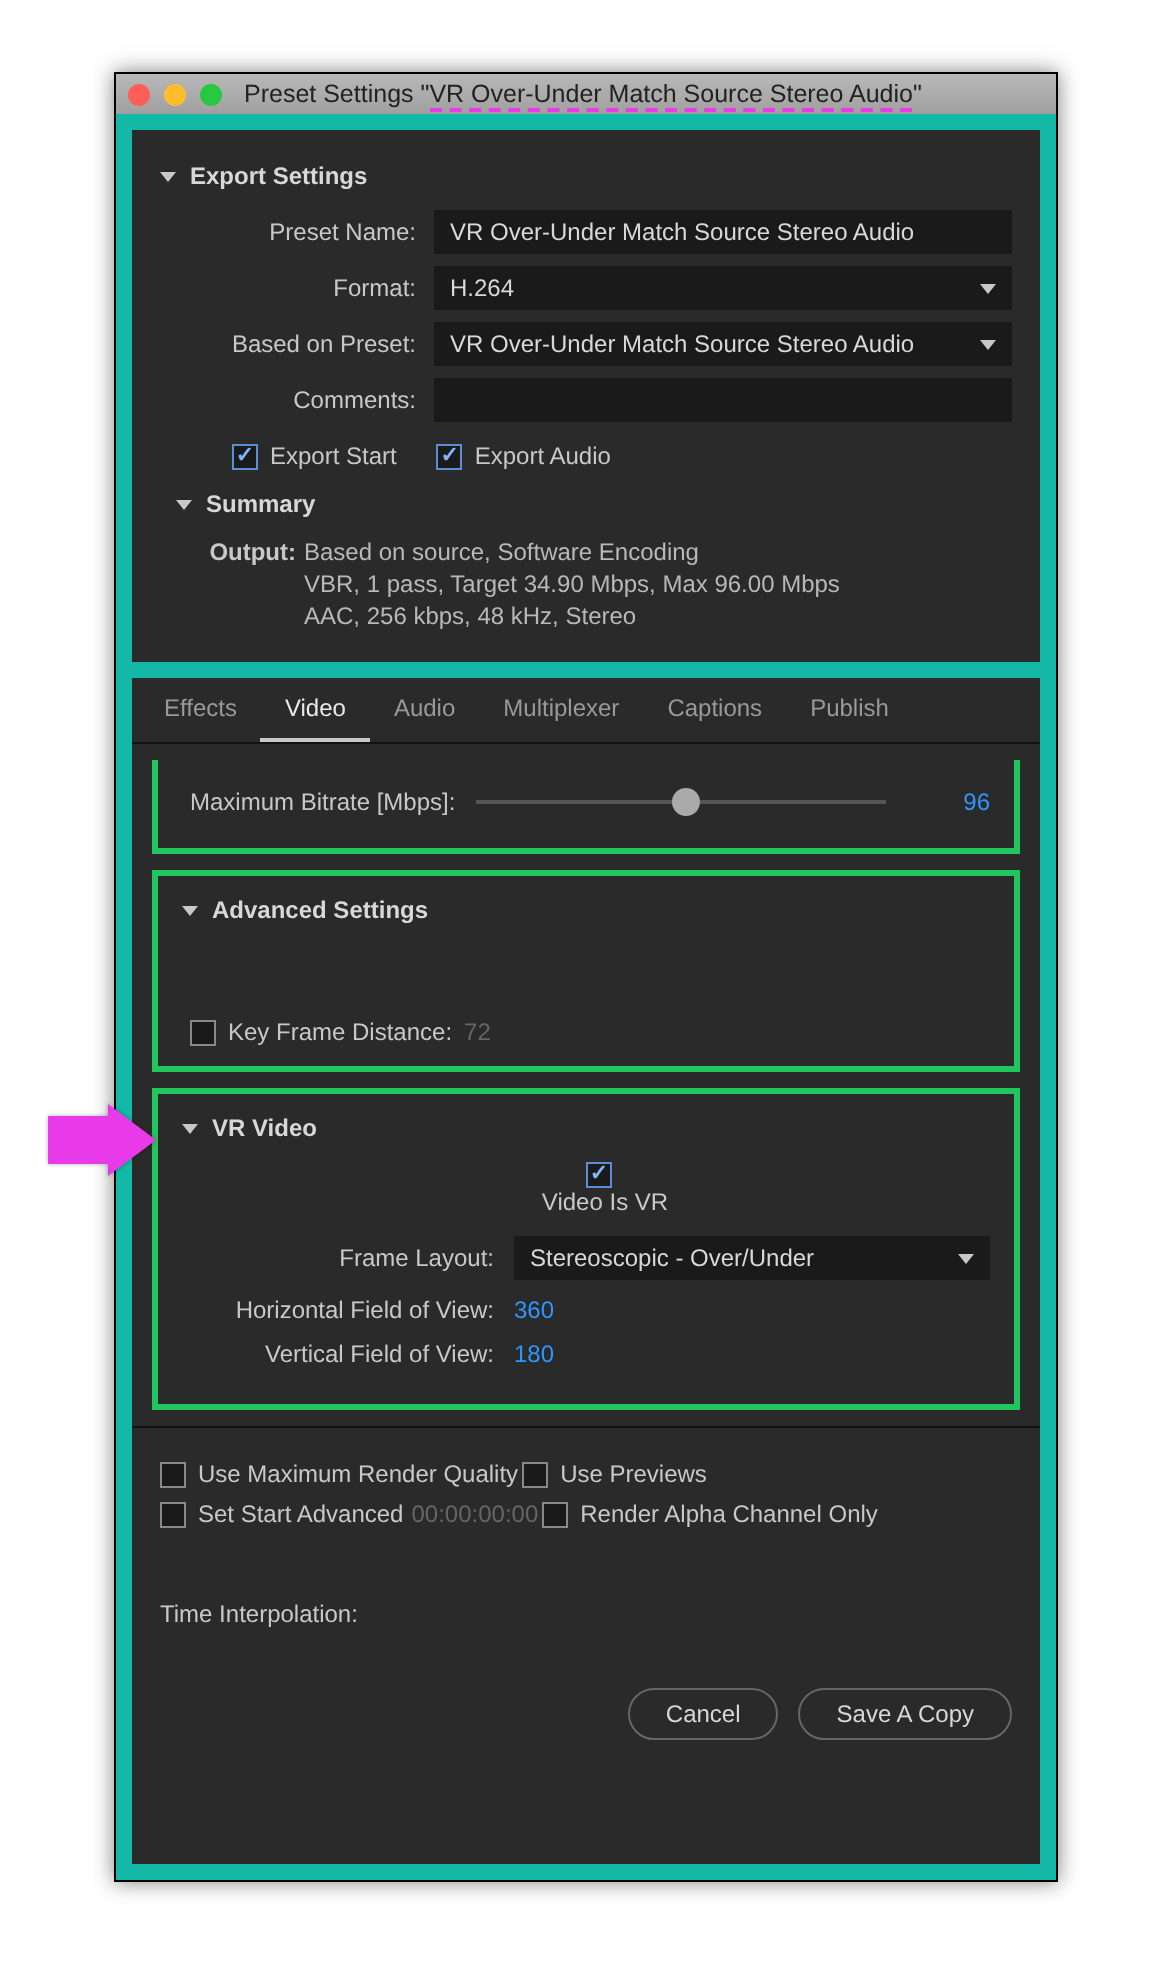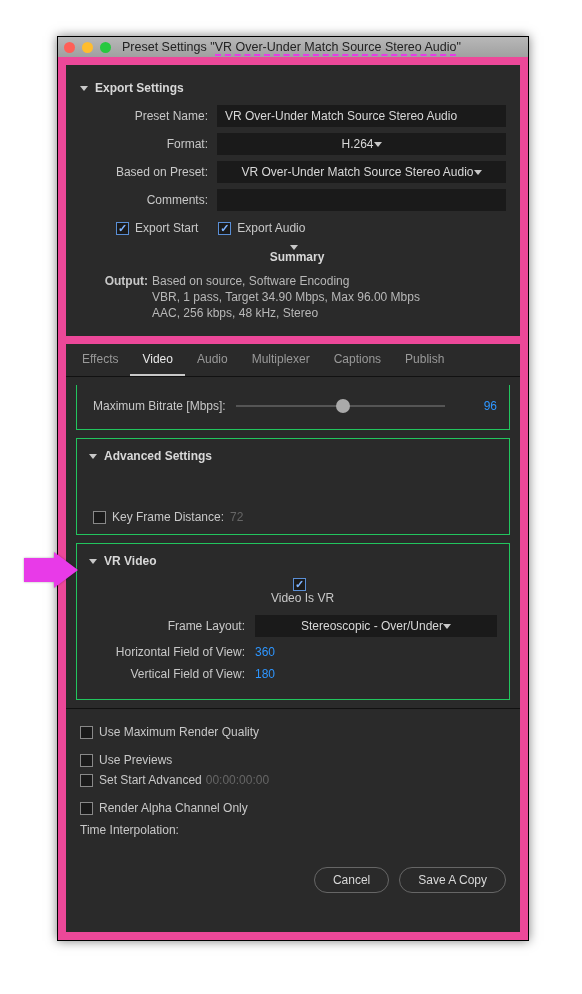--- a/index.html
+++ b/index.html
@@ -3,61 +3,61 @@
 <meta charset="utf-8">
 <style>
 * { box-sizing: border-box; margin: 0; padding: 0; font-family: -apple-system, "Helvetica Neue", Arial, sans-serif; }
 body { background: #fff; width: 582px; height: 994px; position: relative; }
 .window { position: absolute; top: 36px; left: 57px; width: 472px; height: 905px; background: #1f1f1f; border: 1px solid #000; box-shadow: 0 0 10px rgba(0,0,0,.5); display: flex; flex-direction: column; }
 .titlebar { height: 20px; background: linear-gradient(#b8b8b8,#a0a0a0); display: flex; align-items: center; padding: 0 6px; font-size: 12px; color: #222; }
 .tl-btn { width: 11px; height: 11px; border-radius: 50%; margin-right: 7px; display: inline-block; }
 .tl-close { background: #ff5f57; } .tl-min { background: #ffbd2e; } .tl-max { background: #28c940; }
 .titlebar-title { margin-left: 4px; font-size: 12.5px; }
 .underline { border-bottom: 2px dashed #e83ae8; }
-.inner { flex: 1; background: #ec4899; padding: 8px; display: flex; flex-direction: column; overflow: hidden; }
+.inner { flex: 1; background: #14b8a6; padding: 8px; display: flex; flex-direction: column; overflow: hidden; }
 .panel { background: #2a2a2a; padding: 10px 14px 14px; color: #c8c8c8; font-size: 12px; }
 .panel.top { margin-bottom: 8px; }
 .section-header { display: flex; align-items: center; font-weight: 600; color: #d8d8d8; margin: 6px 0 10px; cursor: pointer; }
-.section-header.sub { margin-left: 8px; flex-direction: column; }
+.section-header.sub { margin-left: 8px; }
 .chev { width: 0; height: 0; border-left: 4px solid transparent; border-right: 4px solid transparent; border-top: 5px solid #c8c8c8; margin-right: 7px; }
 .row { display: flex; align-items: center; margin: 6px 0; }
 .row .lbl { width: 128px; text-align: right; margin-right: 9px; color: #c8c8c8; }
 .field { flex: 1; }
 .input, .select { background: #1a1a1a; border: 1px solid #1a1a1a; color: #d8d8d8; height: 22px; padding: 0 7px; font-size: 12px; width: 100%; }
-.select { display: flex; align-items: center; justify-content: center; cursor: pointer; }
+.select { display: flex; align-items: center; justify-content: space-between; cursor: pointer; }
 .select .caret { width: 0; height: 0; border-left: 4px solid transparent; border-right: 4px solid transparent; border-top: 5px solid #c8c8c8; }
 .checks-row { display: flex; align-items: center; margin: 10px 0 10px 36px; gap: 20px; }
 .chk-wrap { display: flex; align-items: center; cursor: pointer; }
 .chk { width: 13px; height: 13px; border: 1px solid #888; background: #1a1a1a; margin-right: 6px; display: flex; align-items: center; justify-content: center; color: #8cb8ff; font-size: 11px; line-height: 1; }
 .chk.checked { background: #1a1a1a; border-color: #5a8fd6; }
 .chk.checked::after { content: "✓"; color: #7fb4ff; font-weight: bold; }
 .summary-block { margin-left: 20px; }
 .summary-line { display: flex; margin: 2px 0; }
 .summary-line .slabel { width: 48px; text-align: right; margin-right: 4px; font-weight: 600; }
 .summary-text { color: #b8b8b8; }
 .tabs { display: flex; border-bottom: 1px solid #111; padding: 0 4px; }
 .tab { padding: 8px 12px; color: #999; font-size: 12px; cursor: pointer; }
 .tab.active { color: #e8e8e8; border-bottom: 2px solid #c8c8c8; }
 .scroll-area { overflow: hidden; padding: 8px 0 0; }
-.sect-box { border: 1px solid #22c55e; margin: 0 10px 8px; padding: 10px 12px; background: #2a2a2a; }
+.sect-box { border: 3px solid #22c55e; margin: 0 10px 8px; padding: 10px 12px; background: #2a2a2a; }
 .slider-row { display: flex; align-items: center; margin: 4px 0 6px 4px; }
 .slider-row .slbl { color: #c8c8c8; margin-right: 10px; }
 .slider { flex: 1; height: 2px; background: #555; position: relative; margin-right: 14px; }
 .slider .thumb { position: absolute; top: -6px; width: 14px; height: 14px; border-radius: 50%; background: #aaa; left: 48%; }
 .slider-val { color: #2e96ff; width: 38px; text-align: right; }
 .numval { color: #2e96ff; }
 .dimval { color: #666; margin-left: 6px; }
 .row2 { display: flex; align-items: center; margin: 8px 0; }
 .row2 .lbl2 { width: 156px; text-align: right; margin-right: 10px; color: #c8c8c8; }
 .bottom-panel { border-top: 1px solid #111; padding: 10px 14px; color: #c8c8c8; font-size: 12px; }
-.bottom-row { display: flex; align-items: flex-start; gap: 14px; margin: 6px 0; flex-direction: column; }
+.bottom-row { display: flex; align-items: flex-start; gap: 2px; margin: 6px 0; }
 .bottom-row .chk-wrap { margin-left: 0; }
 .timecode { color: #666; margin-left: 4px; }
 .ti-row { display: flex; align-items: center; margin-top: 8px; }
-.ti-row .lbl3 { margin-right: 8px; }
+.ti-row .lbl3 { margin-right: 8px; margin-top: 28px; }
 .ti-row .select { width: 210px; flex: none; }
 .btn-row { display: flex; justify-content: flex-end; gap: 10px; margin-top: 30px; }
 .btn { border: 1px solid #666; background: transparent; color: #d8d8d8; border-radius: 14px; padding: 5px 18px; font-size: 12px; cursor: pointer; }
 .arrow { position: absolute; top: 552px; left: 24px; width: 54px; height: 36px; }
 .arrow svg { filter: drop-shadow(0 0 1px rgba(0,0,0,.3)); }
 </style>
 </head>
 <body>
 
 <div class="window">

